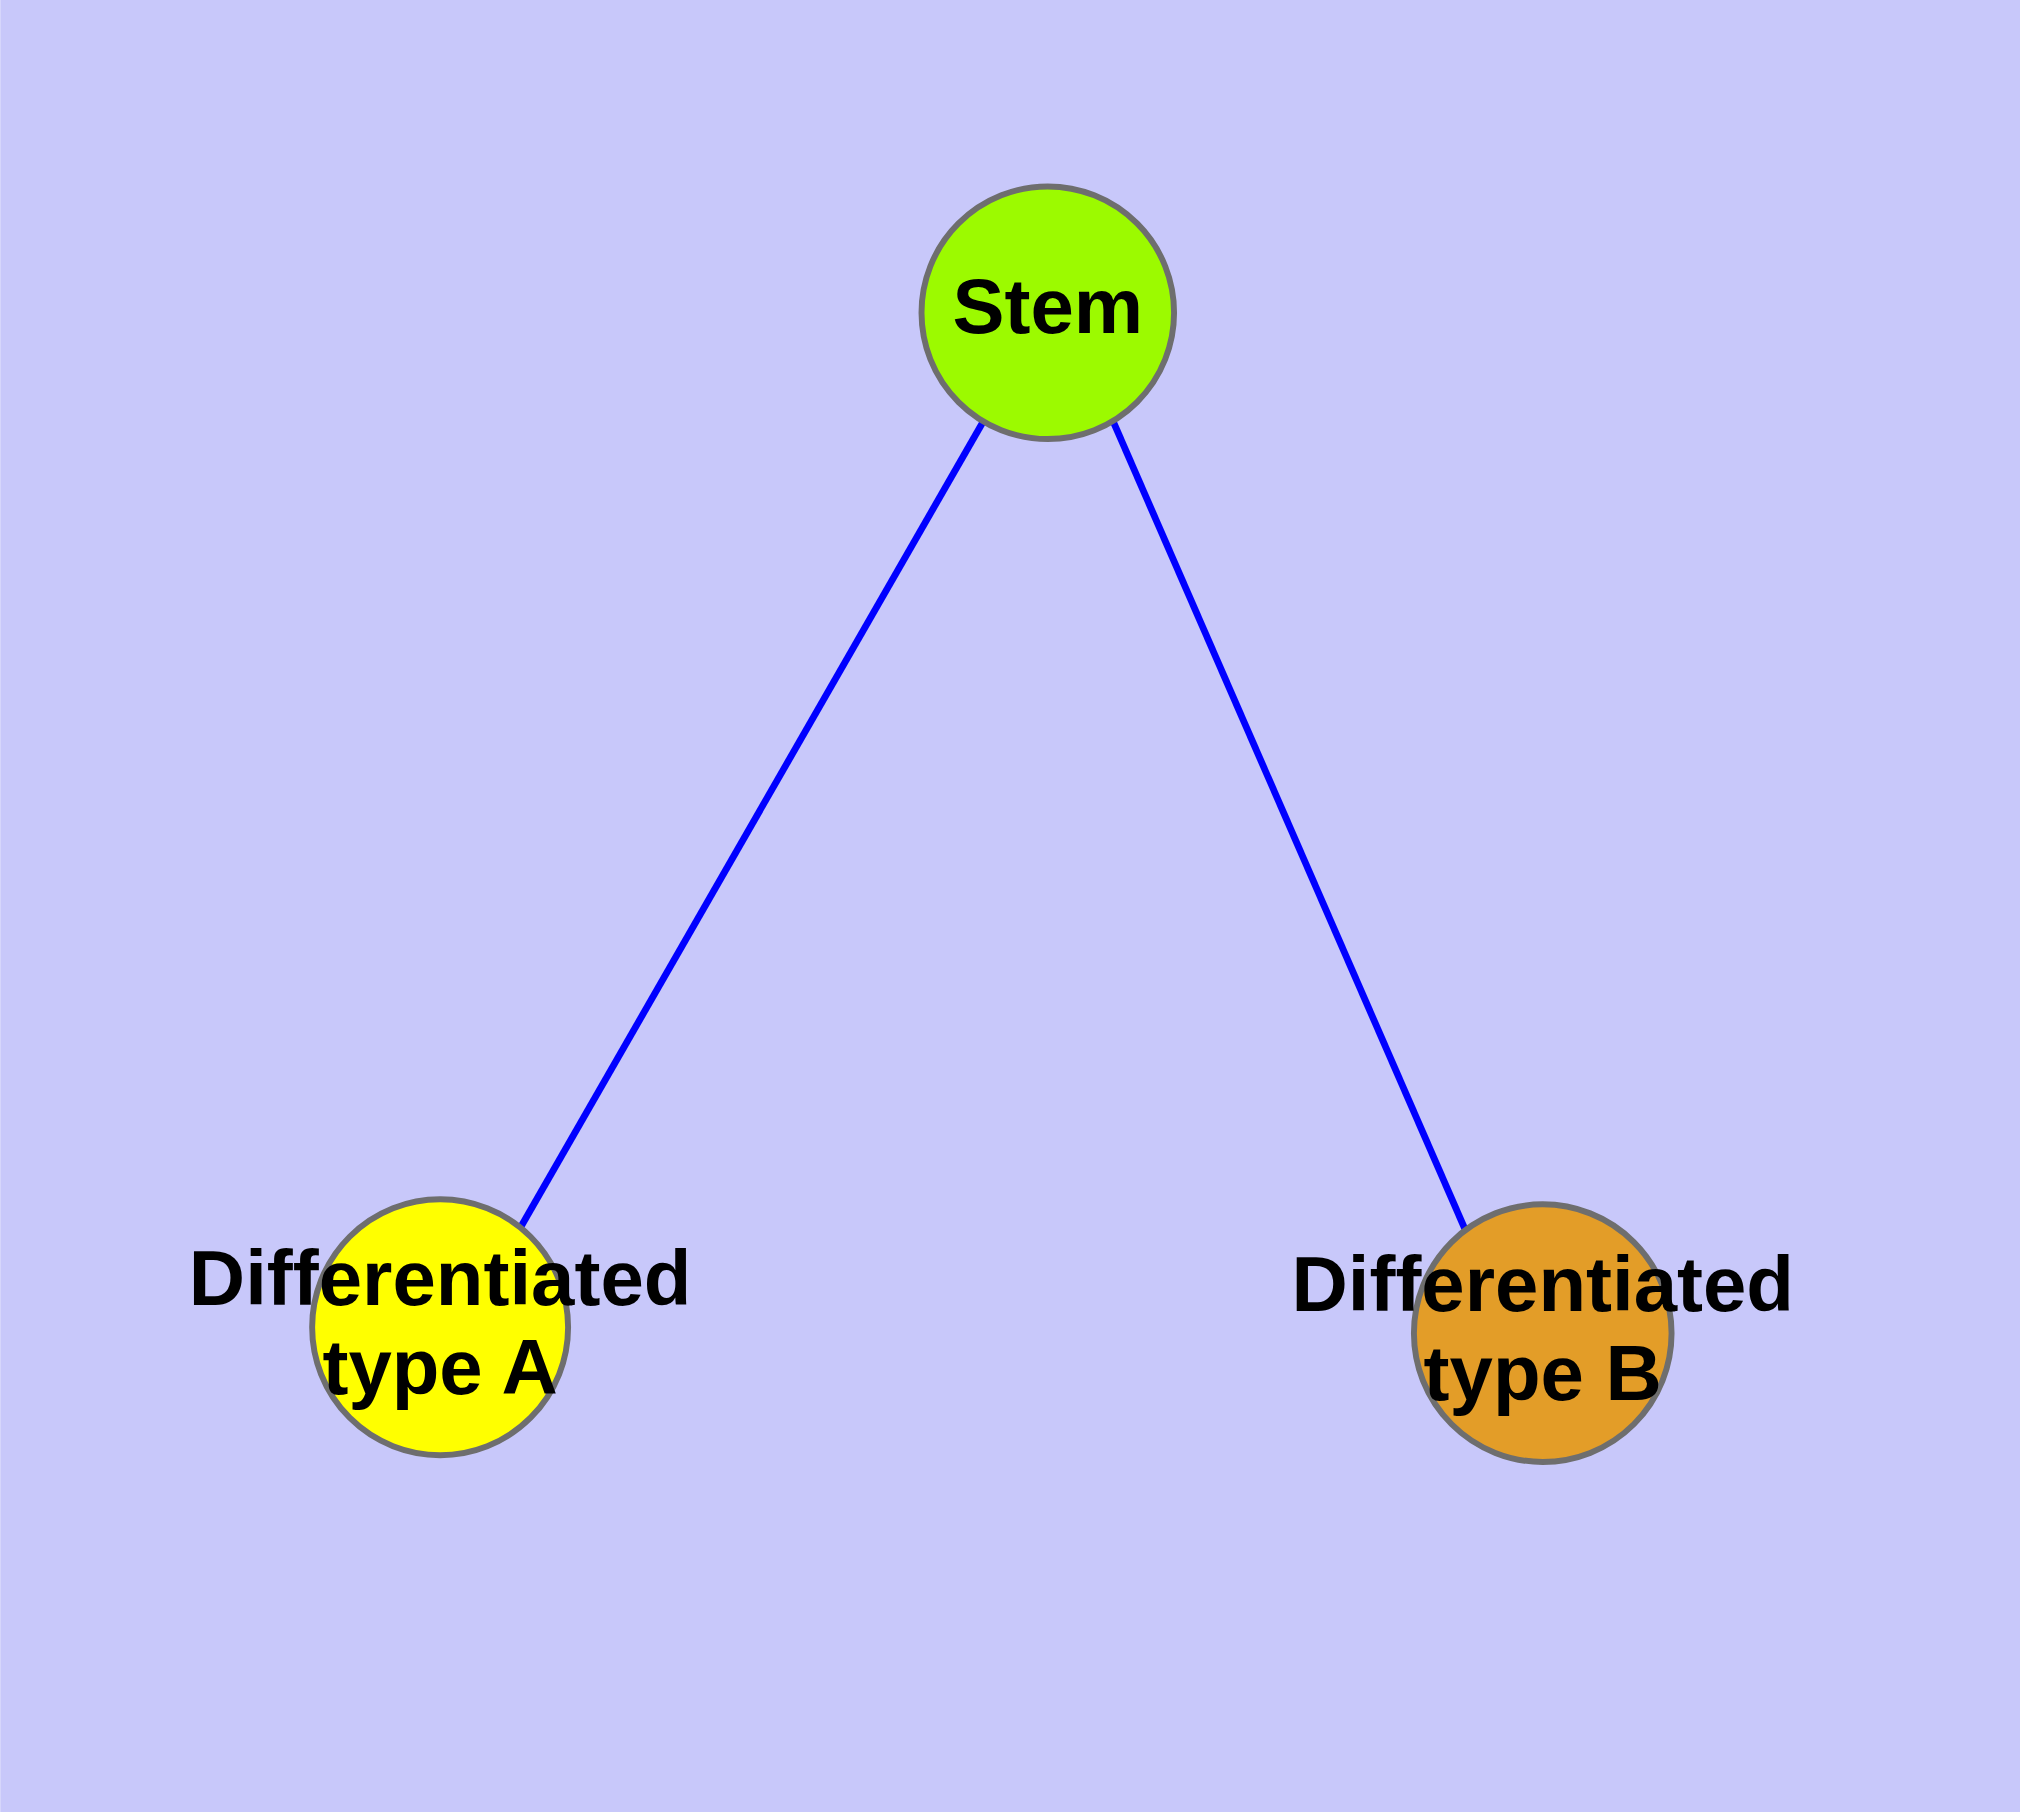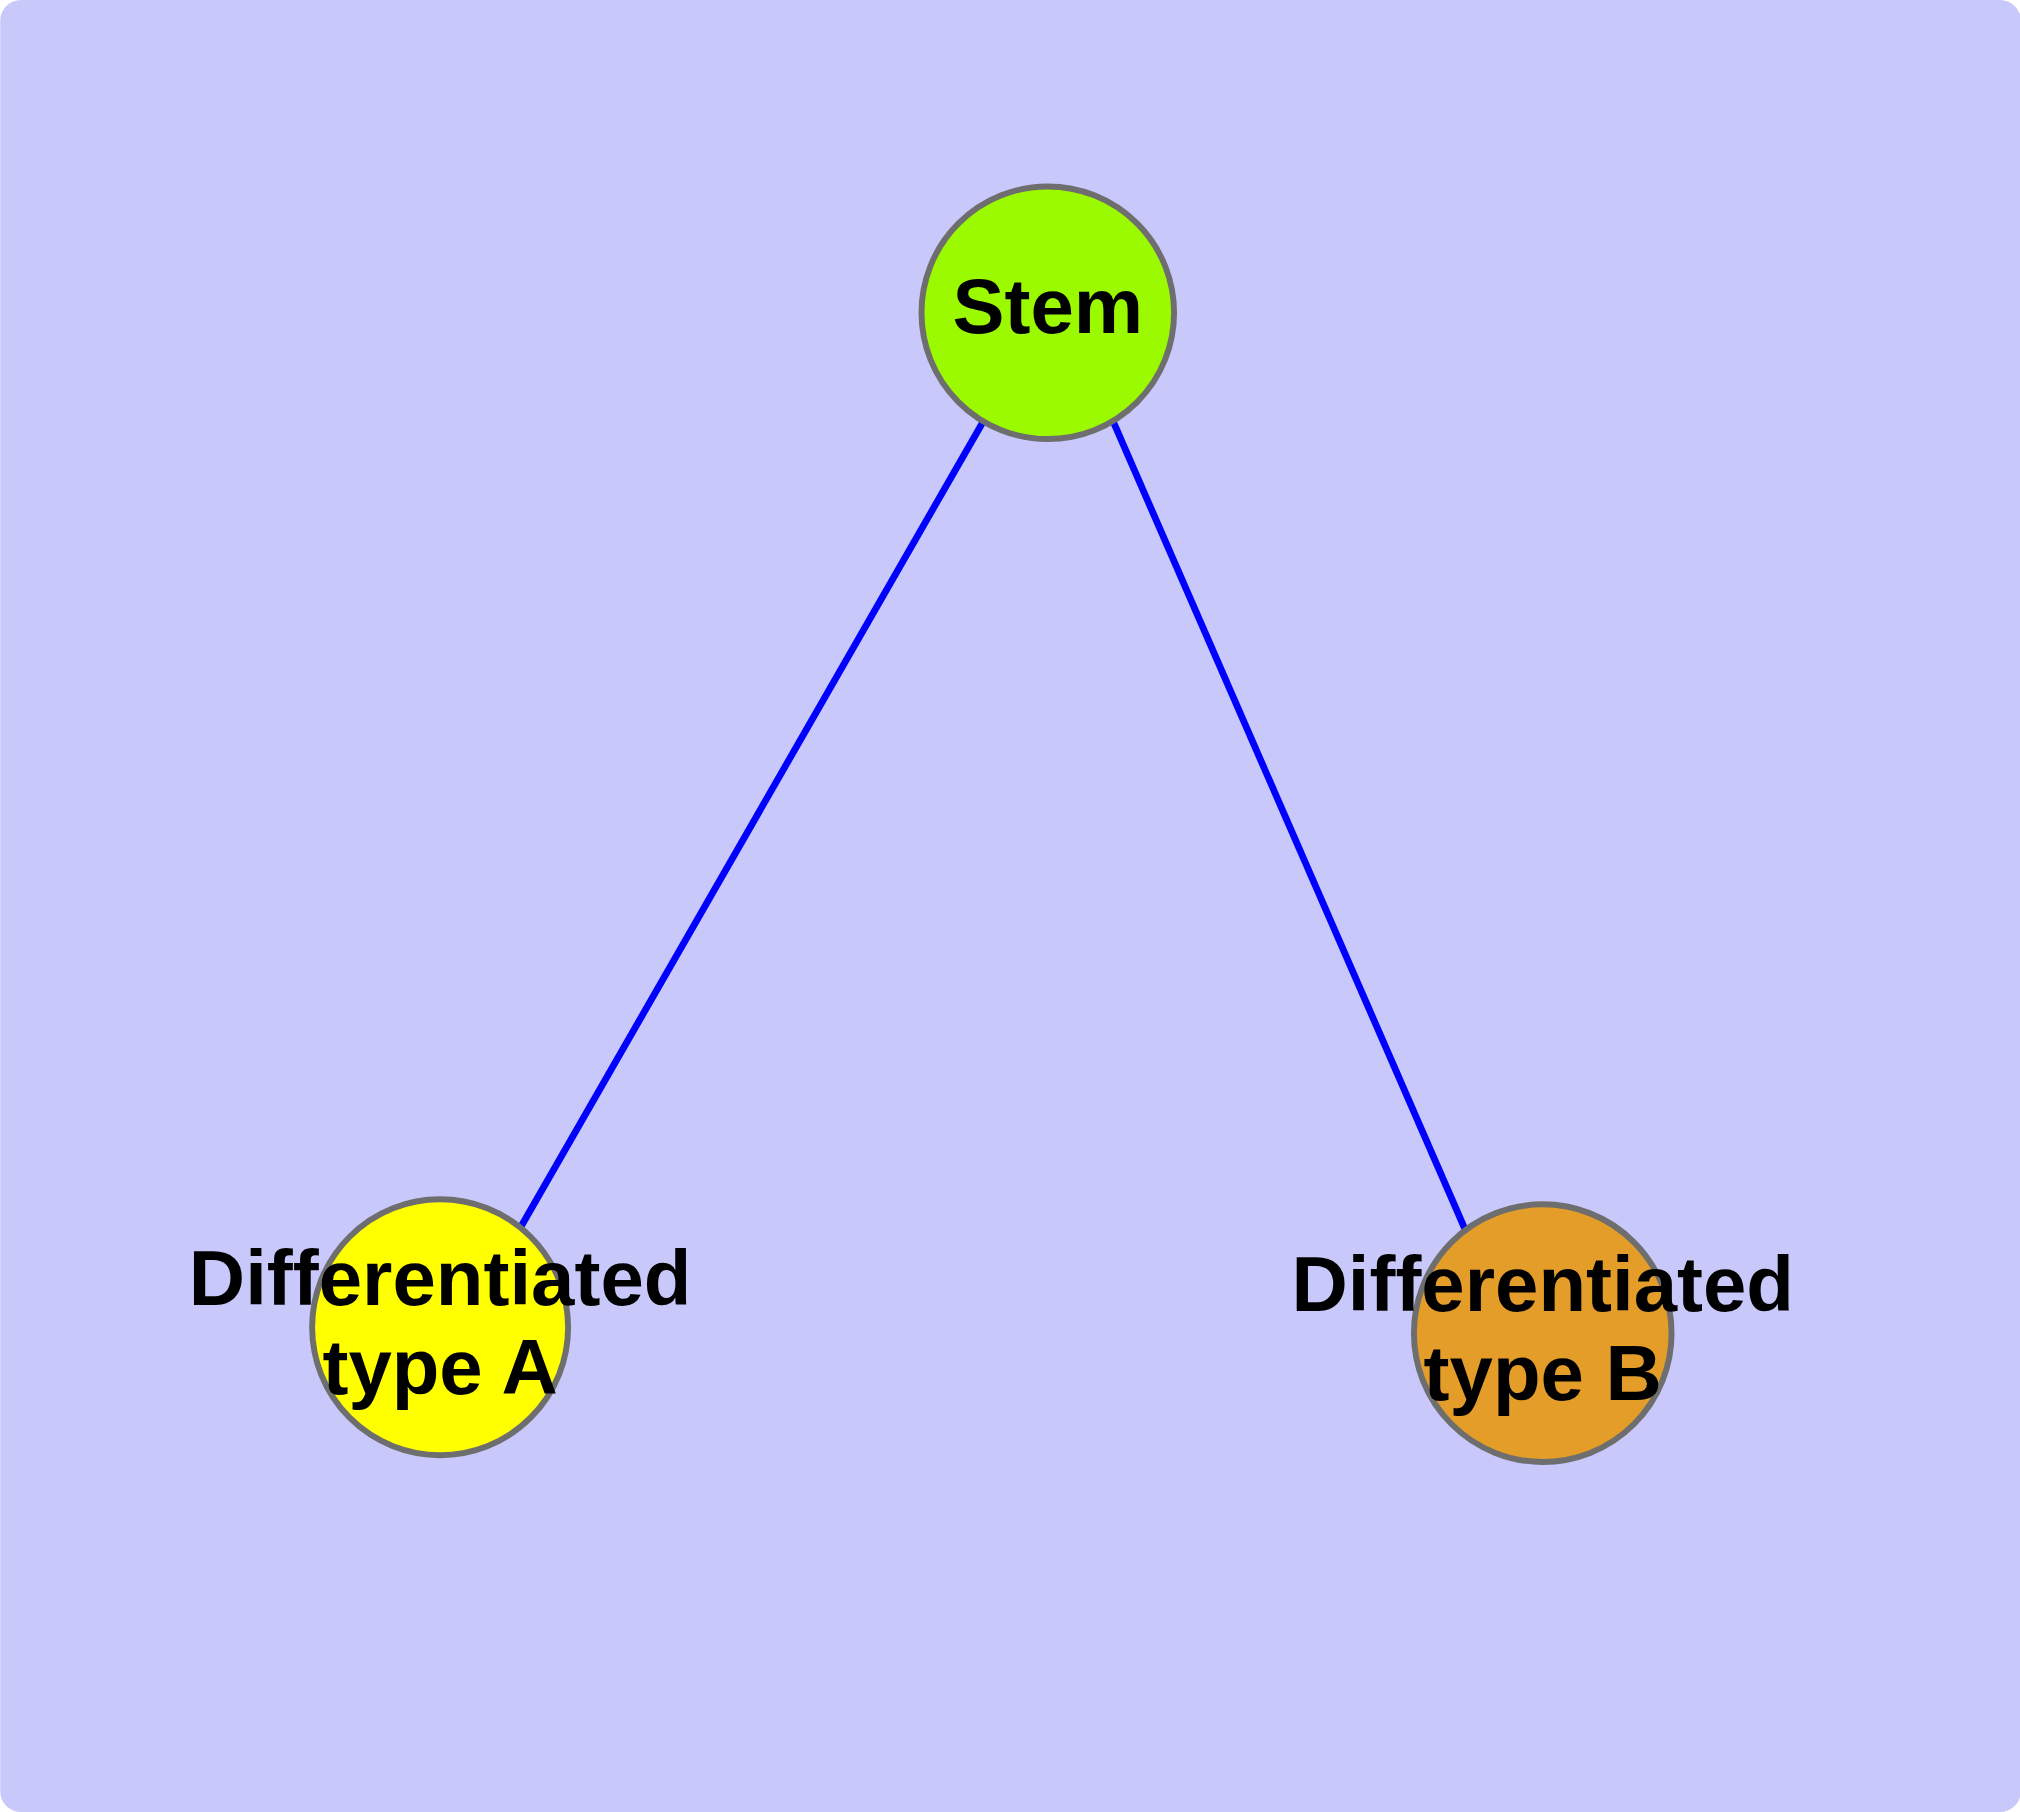--- a/index.html
+++ b/index.html
@@ -7,21 +7,20 @@
     margin: 0;
     padding: 0;
     background: #ffffff;
   }
   #canvas {
     position: relative;
     width: 2021px;
     height: 1812px;
     overflow: hidden;
     font-family: "Liberation Sans", sans-serif;
-    border-radius: 21px;
   }
   #graph-svg {
     position: absolute;
     top: 0;
     left: 0;
     width: 2021px;
     height: 1812px;
     display: block;
   }
   .node-label {

